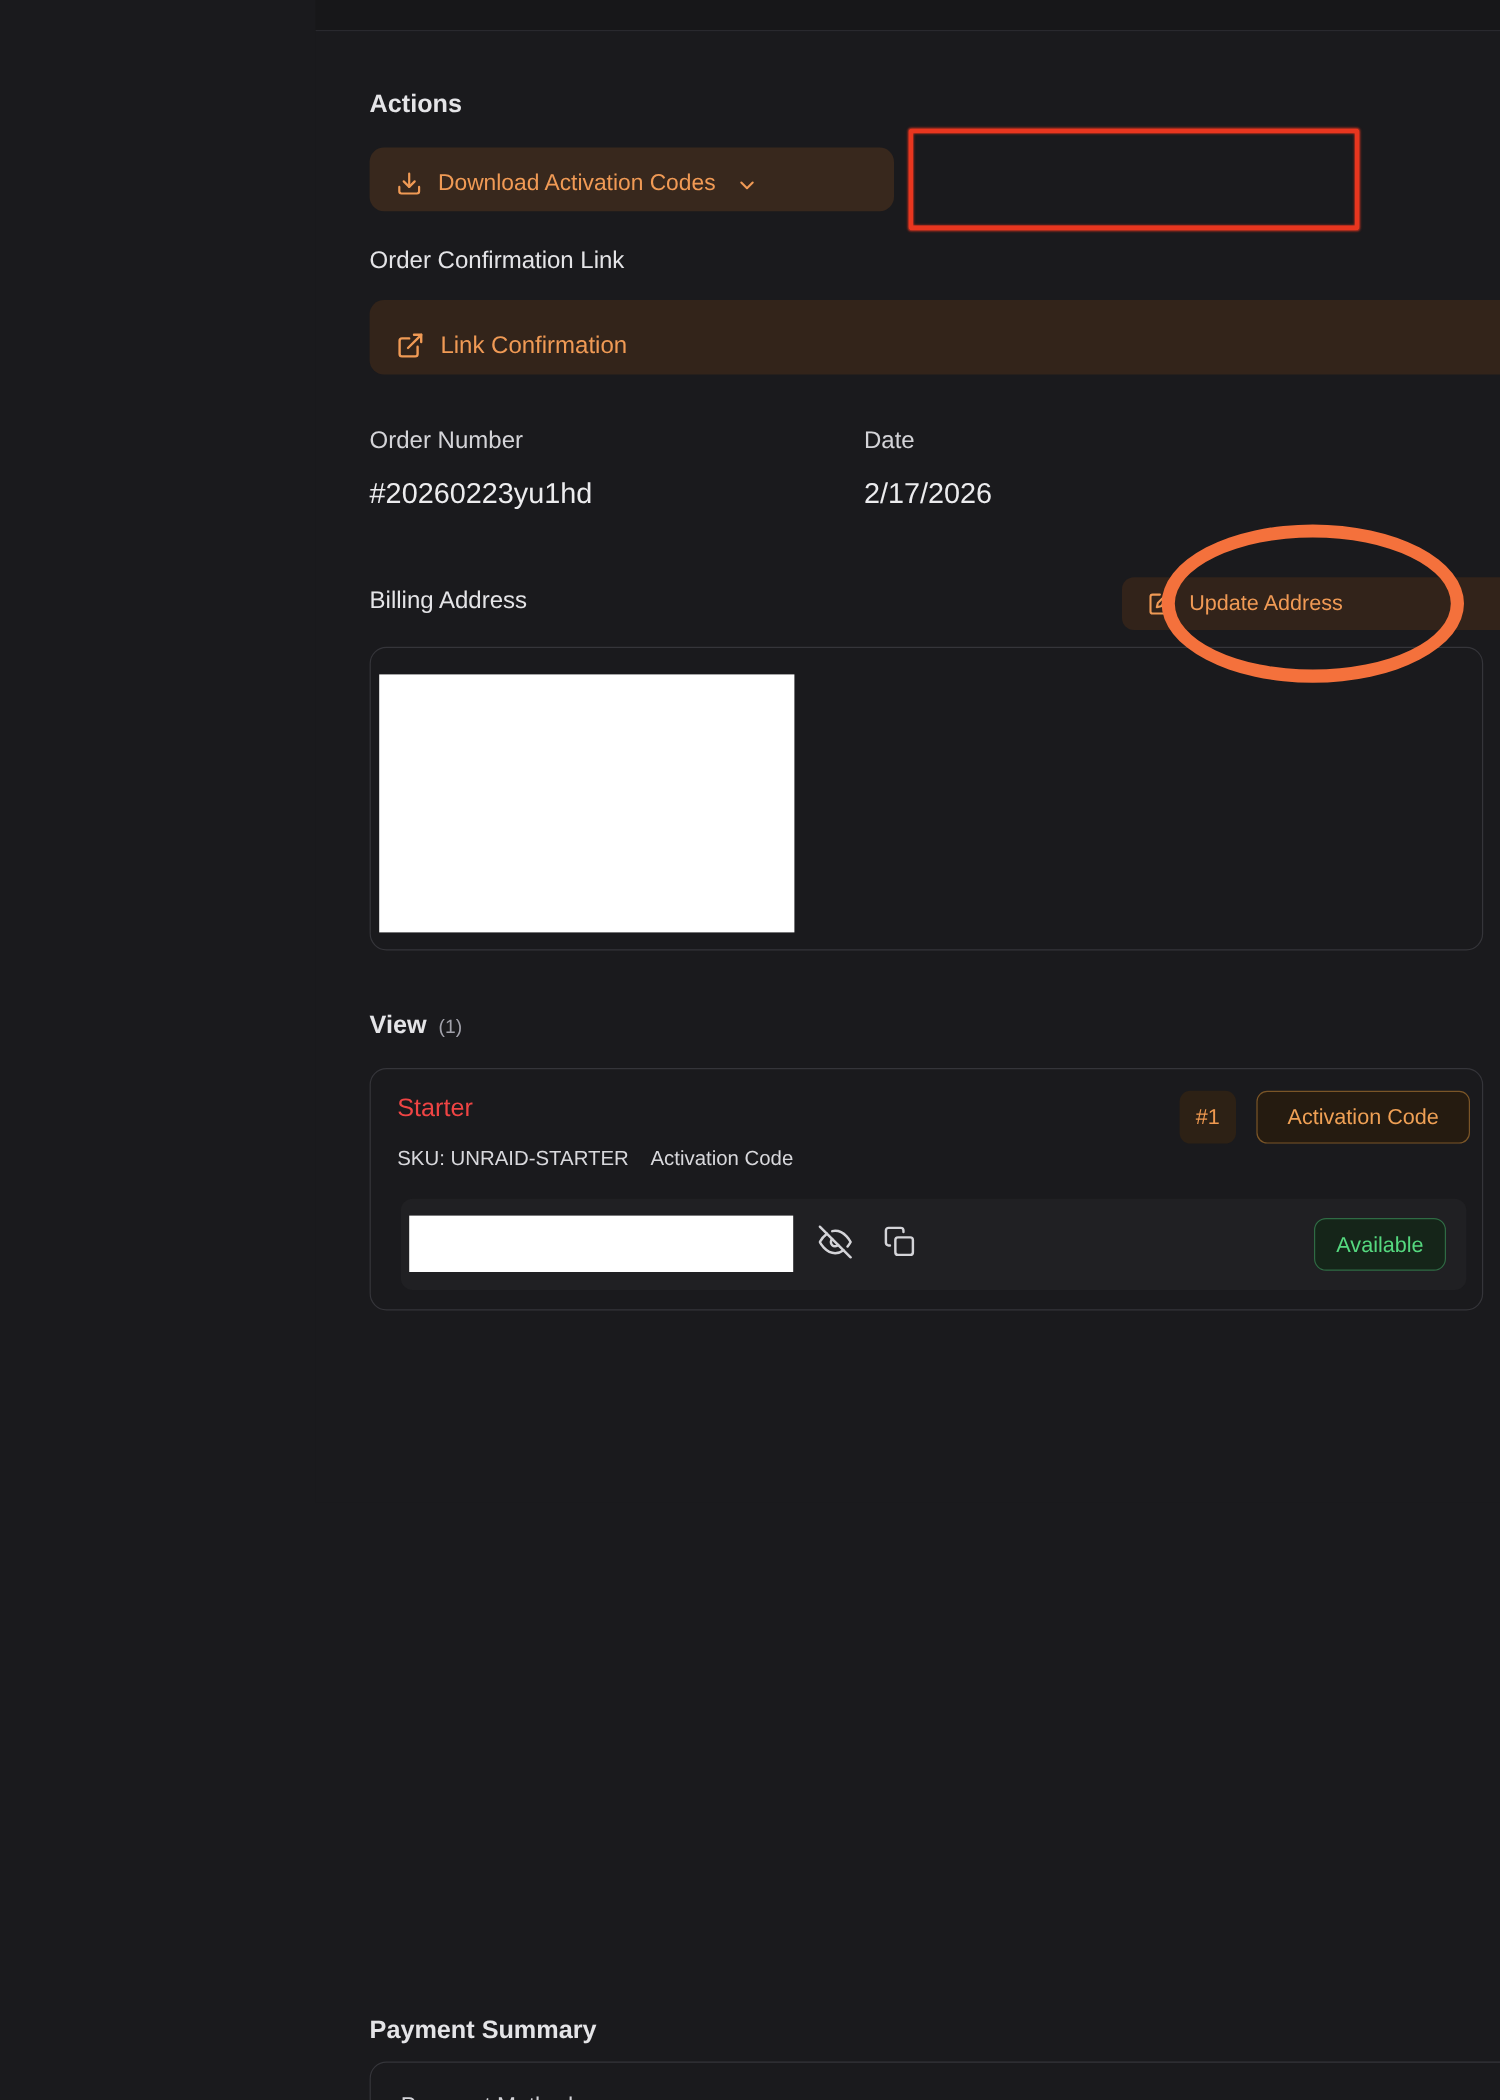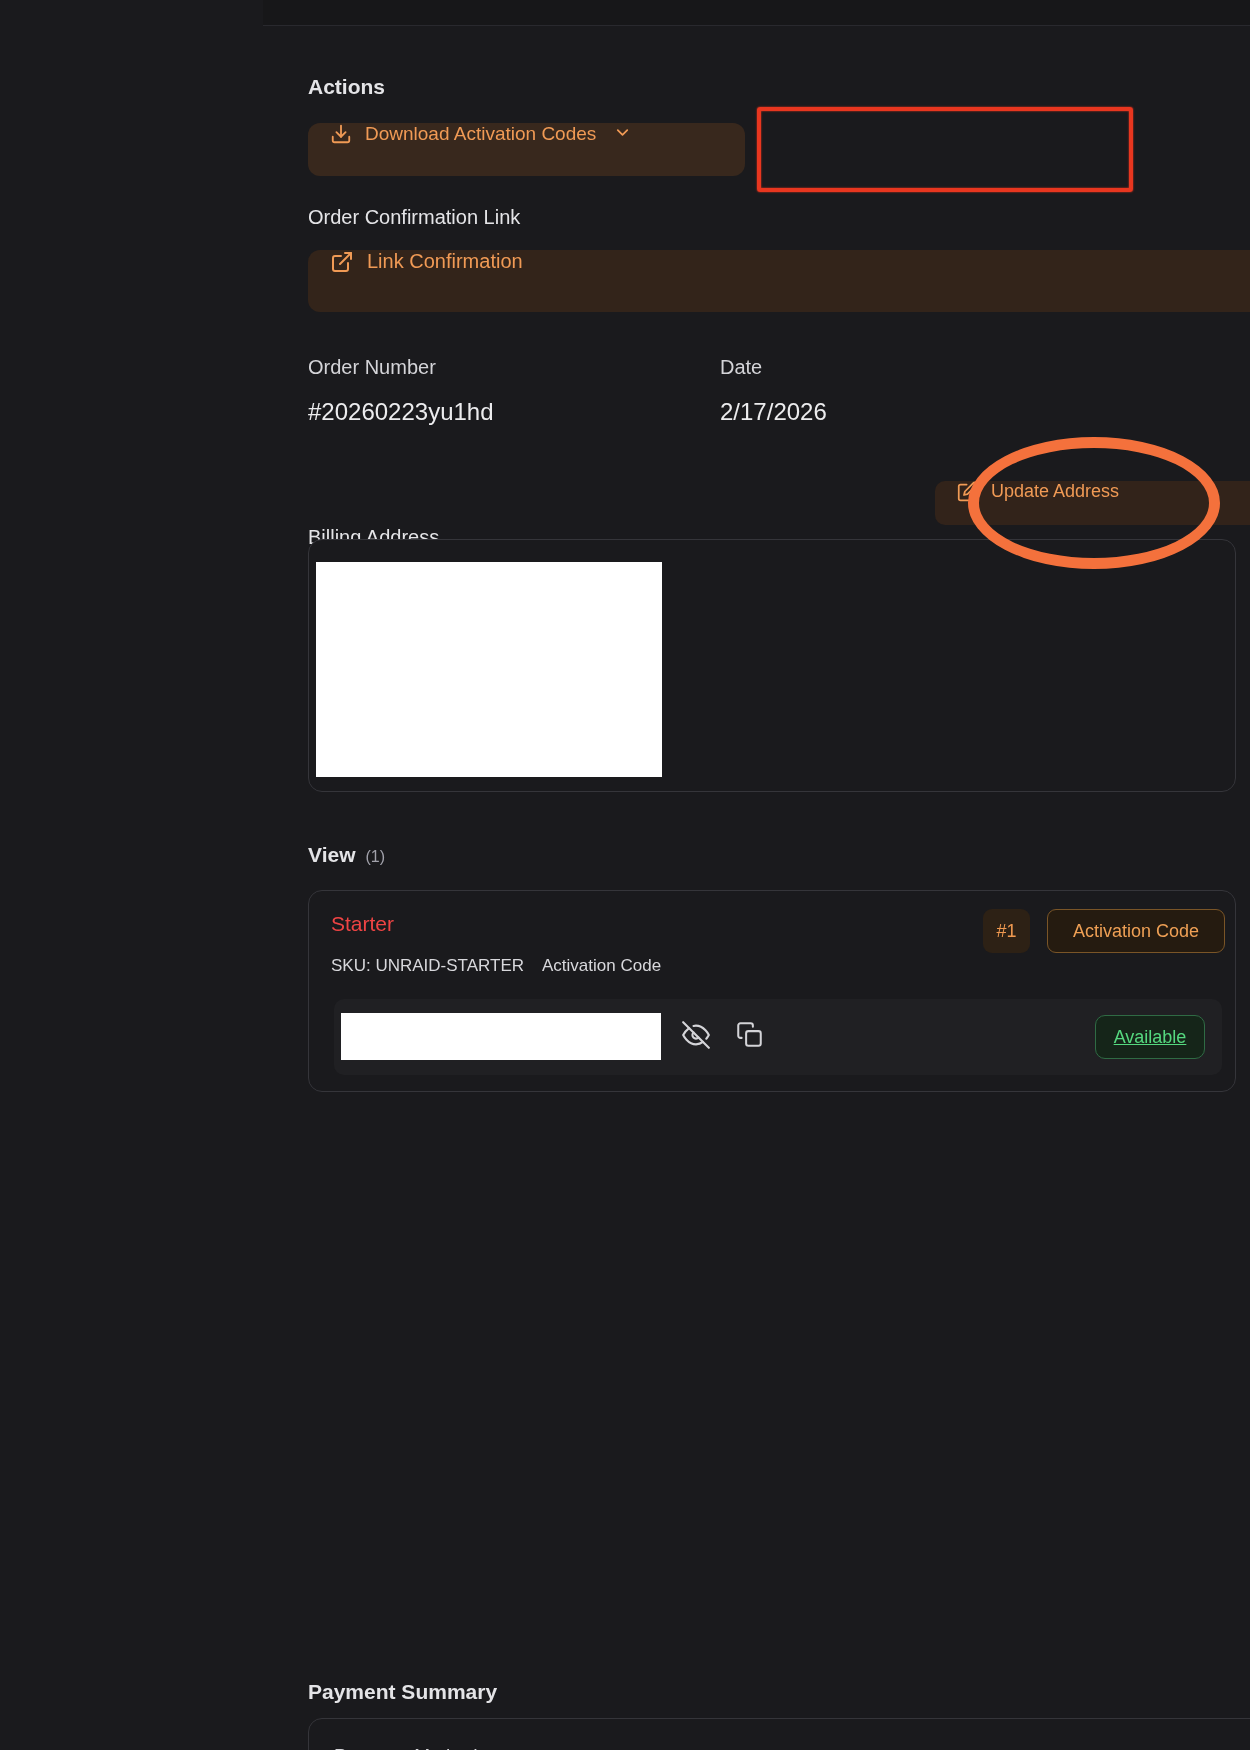--- a/index.html
+++ b/index.html
@@ -21,24 +21,24 @@
   .sb-text1 { position:absolute; left:-6px; top:612px; font-size:22px; font-weight:600; color:#5a5a61; white-space:nowrap; }
   .sb-text2 { position:absolute; left:-2px; top:720px; font-size:23px; font-weight:600; color:#5a5a61; white-space:nowrap; }
   
   .main { position:absolute; left:263px; top:0; width:987px; height:1252px; background:#1a1a1d; }
   .main .topstrip { position:absolute; left:0; top:0; width:100%; height:26px; background:#171719; border-bottom:1px solid #29292e; }
   .h-label { position:absolute; color:#e4e4e7; font-size:21px; font-weight:600; white-space:nowrap; }
   .sub-label { position:absolute; color:#d4d4d8; font-size:20px; font-weight:400; white-space:nowrap; }
   .value-text { position:absolute; color:#ececee; font-size:24px; font-weight:500; white-space:nowrap; }
   
   .btn {
-    position:absolute; display:flex; align-items:flex-start; gap:13px;
+    position:absolute; display:flex; align-items:flex-end; gap:13px;
     background:#38281d; border:none; border-radius:12px;
     color:#f09a55; font-family:"Liberation Sans", sans-serif; font-size:19px; font-weight:500;
-    padding:0 22px; cursor:pointer; white-space:nowrap;
+    padding:12px 22px; cursor:pointer; white-space:nowrap;
   }
   .btn svg { flex:none; }
   
   .anno-red {
     position:absolute; left:494px; top:107px; width:376px; height:85px;
     border:4px solid #e8361f; border-radius:3px;
     box-shadow:0 0 2px #e8361f, inset 0 0 2px #e8361f;
     z-index:60; pointer-events:none;
   }
   
@@ -57,21 +57,21 @@
     border-radius:9px;
   }
   .badge-type {
     position:absolute; display:flex; align-items:center; justify-content:center;
     background:#251b10; color:#efa055; font-size:18px; font-weight:500;
     border:1px solid #7a5527; border-radius:9px;
   }
   .badge-status {
     position:absolute; display:flex; align-items:center; justify-content:center;
     background:#152519; color:#55d87f; font-size:18px; font-weight:500;
-    border:1px solid #2f6b44; border-radius:10px;text-decoration:underline;
+    border:1px solid #2f6b44; border-radius:10px;
   }
   .code-row { position:absolute; background:#202023; border-radius:10px; }
   .icon-btn { position:absolute; background:none; border:none; color:#d4d4d8; cursor:pointer; padding:0; }
   .sku-line { position:absolute; font-size:17px; color:#d8d8dc; white-space:nowrap; }
   .sku-line .part2 { margin-left:18px; }
   .items-count { font-size:16px; font-weight:400; color:#a1a1aa; margin-left:10px; }
 </style>
 </head>
 <body>
 
@@ -113,21 +113,21 @@
           </svg>
       </span>
       <span>Link Confirmation</span>
     </button>
 
     <div class="sub-label" style="left:45px; top:356px;">Order Number</div>
     <div class="value-text" style="left:45px; top:398px;">#20260223yu1hd</div>
     <div class="sub-label" style="left:457px; top:356px;">Date</div>
     <div class="value-text" style="left:457px; top:398px;">2/17/2026</div>
 
-    <div class="h-label" style="left:45px; top:490px; font-weight:500; font-size:20px;margin-top:36px;">Billing Address</div>
+    <div class="h-label" style="left:45px; top:490px; font-weight:500; font-size:20px;">Billing Address</div>
 
     <button class="btn" style="left:672px; top:481px; width:330px; height:44px; font-size:18px; background:#32231a; border-radius:10px;">
       <span style="display:flex;">
         <svg width="21" height="21" viewBox="0 0 24 24" fill="none" stroke="currentColor" stroke-width="2" stroke-linecap="round" stroke-linejoin="round">
             <path d="M11 4H4a2 2 0 0 0-2 2v14a2 2 0 0 0 2 2h14a2 2 0 0 0 2-2v-7"></path>
             <path d="M18.5 2.5a2.12 2.12 0 0 1 3 3L12 15l-4 1 1-4 9.5-9.5z"></path>
           </svg>
       </span>
       <span>Update Address</span>
     </button>

